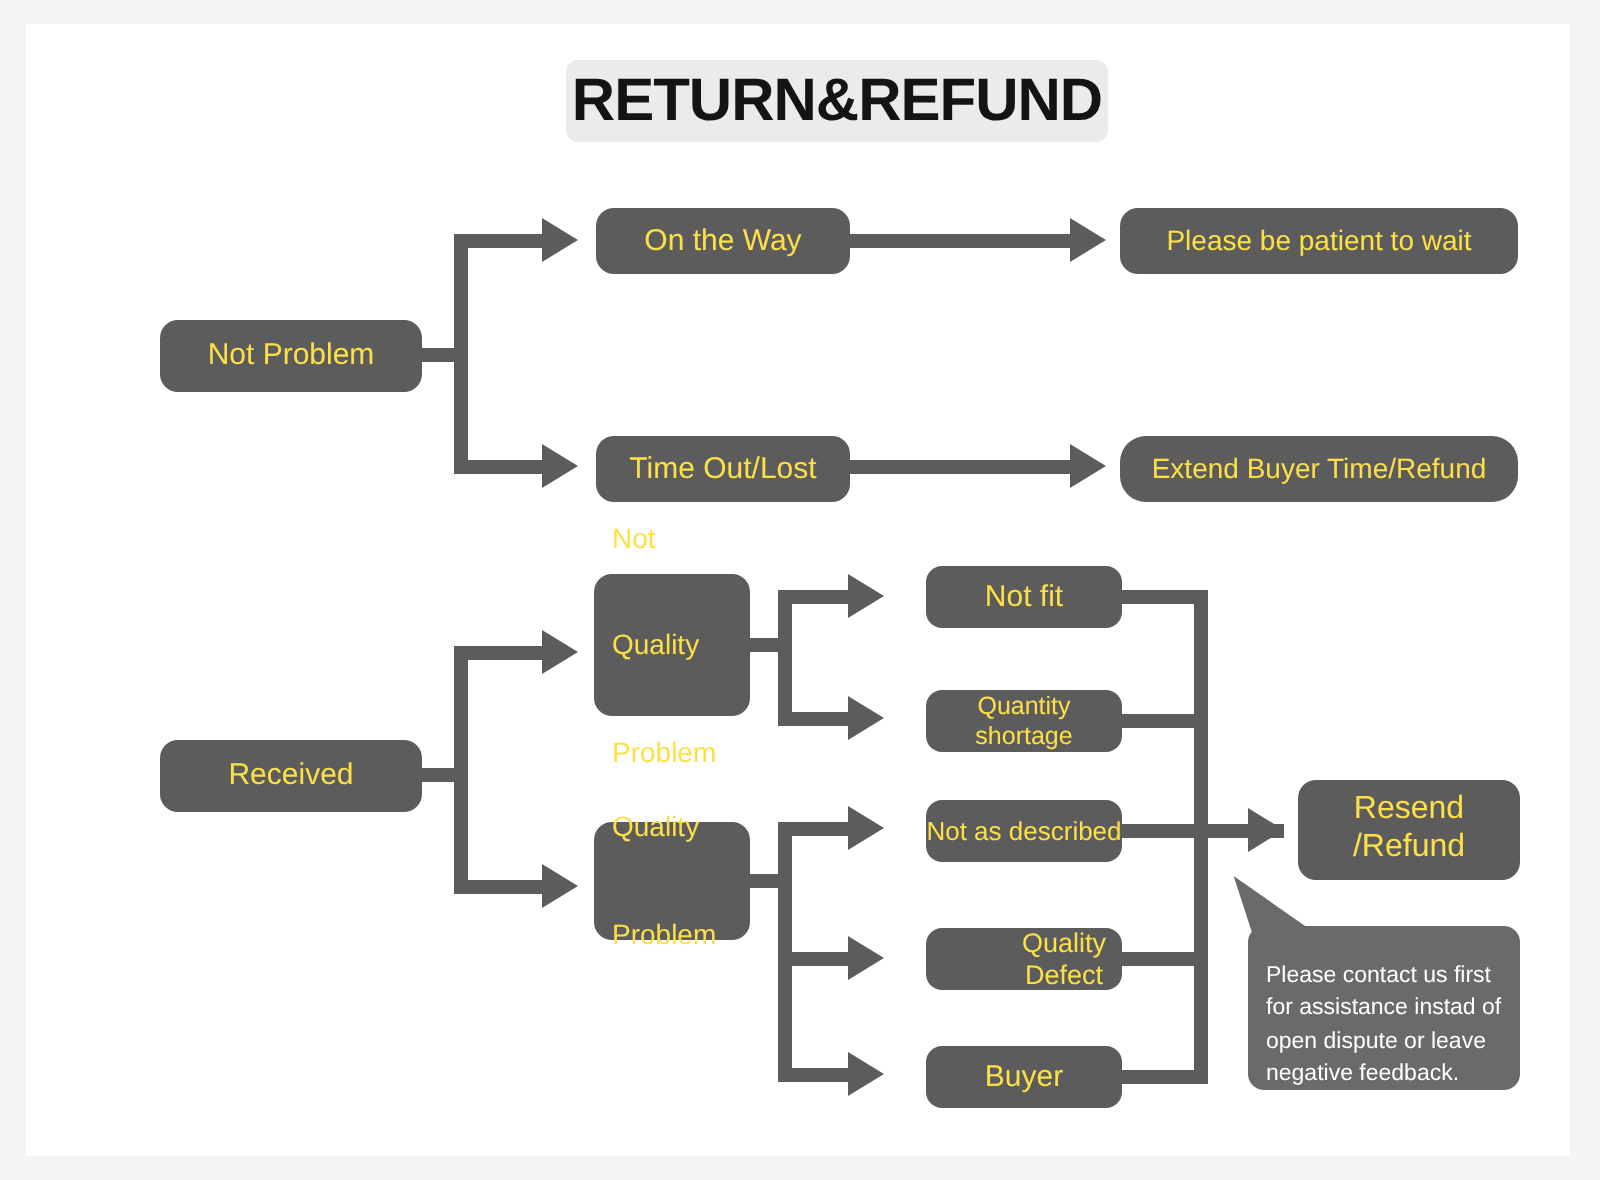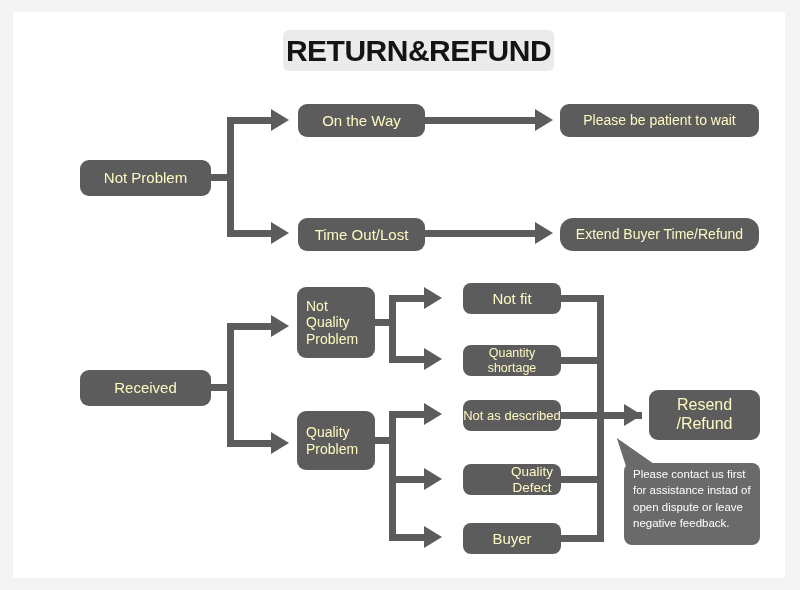--- a/index.html
+++ b/index.html
@@ -54,33 +54,34 @@
     letter-spacing: -0.5px;
     color: #141414;
     white-space: nowrap;
   }
 
   
   .node {
     position: absolute;
     background: #5c5c5c;
     border-radius: 9px;
-    color: #fef9c3;
+    color: #fde047;
     display: flex;
     align-items: center;
     justify-content: center;
     text-align: center;
     box-sizing: border-box;
     line-height: 1.18;
     z-index: 3;
   }
   .node.left {
     justify-content: flex-start;
     text-align: center;
     padding-left: 9px;
+    gap: 37px;
   }
   .node.tight {
     border-radius: 8px;
   }
 
   
   .hline, .vline {
     position: absolute;
     background: #5c5c5c;
     z-index: 1;
@@ -103,21 +104,21 @@
     position: absolute;
     left: 604px;
     top: 463px;
     width: 136px;
     height: 82px;
     background: #6a6a6a;
     border-radius: 8px;
     color: #ffffff;
     font-size: 11.5px;
     line-height: 1.42;
-    padding: 3px 8px 0 9px;
+    padding: 17px 8px 0 9px;
     box-sizing: border-box;
     z-index: 3;
   }
   .callout-tail {
     position: absolute;
     left: 603px;
     top: 438px;
     width: 0;
     height: 0;
     border-left: 0 solid transparent;

